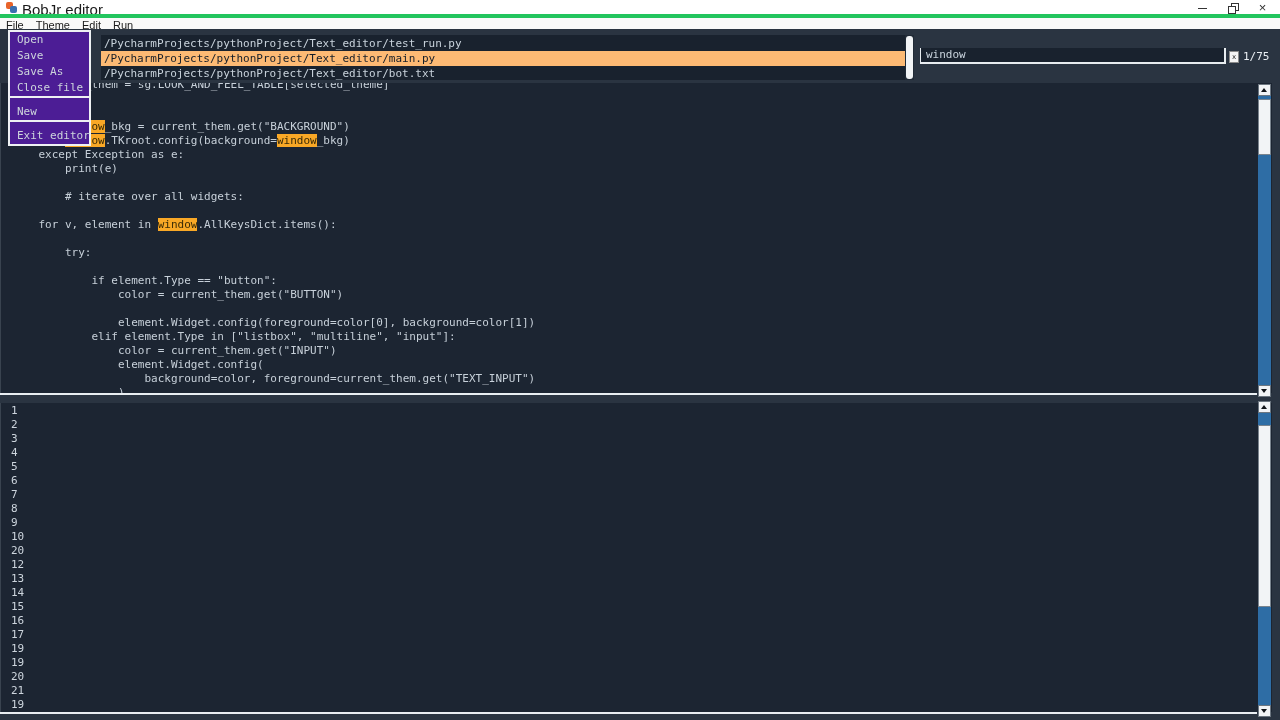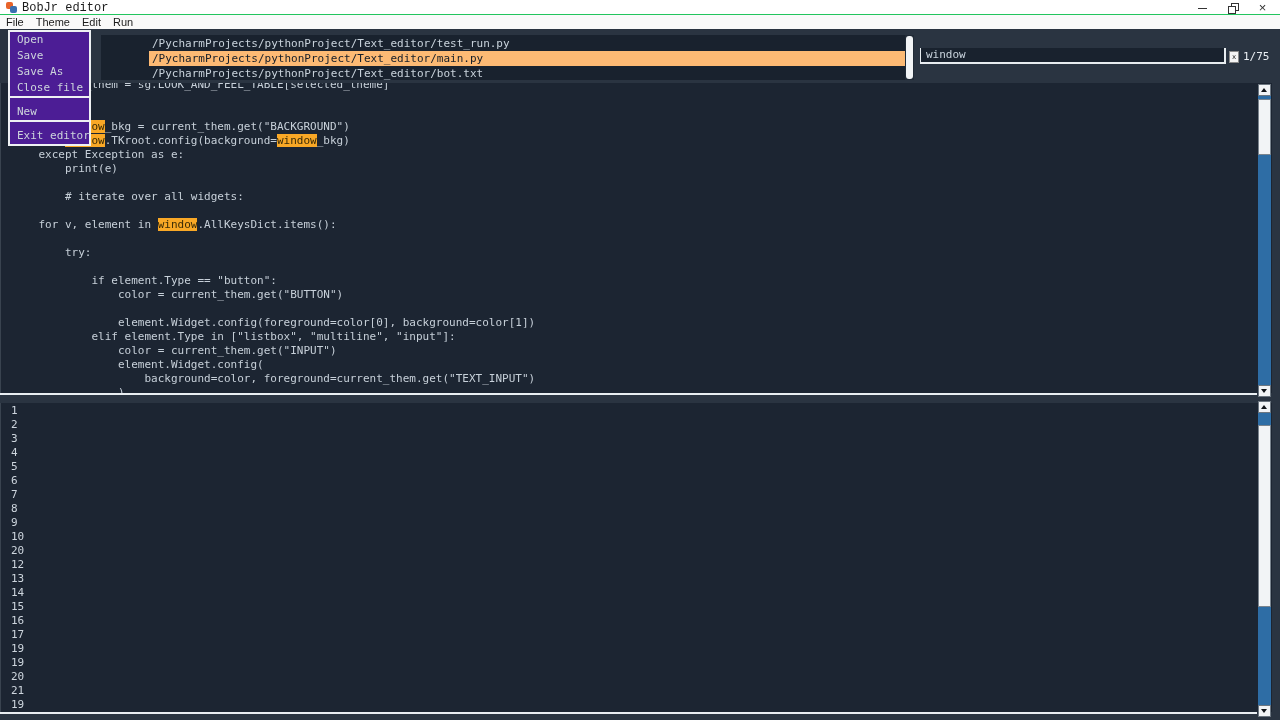--- a/index.html
+++ b/index.html
@@ -10,39 +10,39 @@
   }
   
   .titlebar{
     position:absolute;left:0;top:0;width:1280px;height:14px;
     background:#ffffff;
     font-family:"Liberation Sans", sans-serif;
   }
   .app-icon{position:absolute;left:6px;top:2px;width:11px;height:11px;}
   .app-icon::before{content:"";position:absolute;left:0;top:0;width:7px;height:7px;background:#e8642b;border-radius:2px;}
   .app-icon::after{content:"";position:absolute;left:4px;top:4px;width:7px;height:7px;background:#3a6fb0;border-radius:2px;}
-  .win-title{position:absolute;left:22px;top:1px;font-size:12px;color:#1b1b1b;white-space:nowrap;font-family:Liberation Mono, monospace;}
+  .win-title{position:absolute;left:22px;top:1px;font-size:15px;color:#1b1b1b;white-space:nowrap;}
   .ctl{position:absolute;top:1px;width:13px;height:13px;}
   .ctl-min::after{content:"";position:absolute;left:2px;top:7px;width:9px;height:1px;background:#333;}
   .ctl-restore::before{content:"";position:absolute;left:5px;top:2px;width:6px;height:6px;border:1px solid #333;}
   .ctl-restore::after{content:"";position:absolute;left:2px;top:5px;width:6px;height:6px;border:1px solid #333;background:#fff;}
   .ctl-close{font-size:13px;line-height:13px;color:#333;text-align:center;}
   
   .menubar{
     position:absolute;left:0;top:14px;width:1280px;height:15px;
-    background:#f9f9f9;border-top:1px solid #22c55e;box-sizing:border-box;
+    background:#f9f9f9;border-top:4px solid #22c55e;box-sizing:border-box;
     font-family:"Liberation Sans", sans-serif;font-size:11px;color:#1b1b1b;
   }
   .mb-item{display:inline-block;padding:1px 6px 0 6px;}
   
   .content{position:absolute;left:0;top:29px;width:1280px;height:691px;background:#2a3441;}
   
   .file-list{
     position:absolute;left:101px;top:6px;width:804px;height:45px;
-    background:#19222e;padding-top:1px;box-sizing:border-box;padding-left:48px;
+    background:#19222e;padding-top:1px;box-sizing:border-box;
   }
   .fl-row{height:15px;line-height:15px;font-size:11px;color:#c9d3dc;white-space:pre;padding-left:3px;}
   .fl-row.sel{background:#fdba74;color:#141d28;}
   .fl-scroll{position:absolute;left:905px;top:6px;width:9px;height:45px;background:#202a36;}
   .fl-thumb{position:absolute;left:1px;top:1px;width:7px;height:43px;background:#f2f4f6;border-radius:3px;}
   
   .search-input{
     position:absolute;left:920px;top:19px;width:306px;height:16px;box-sizing:border-box;
     background:#19222e;color:#c9d3dc;
     border:none;border-left:1px solid #e8edf0;border-right:2px solid #e8edf0;border-bottom:2px solid #e8edf0;

